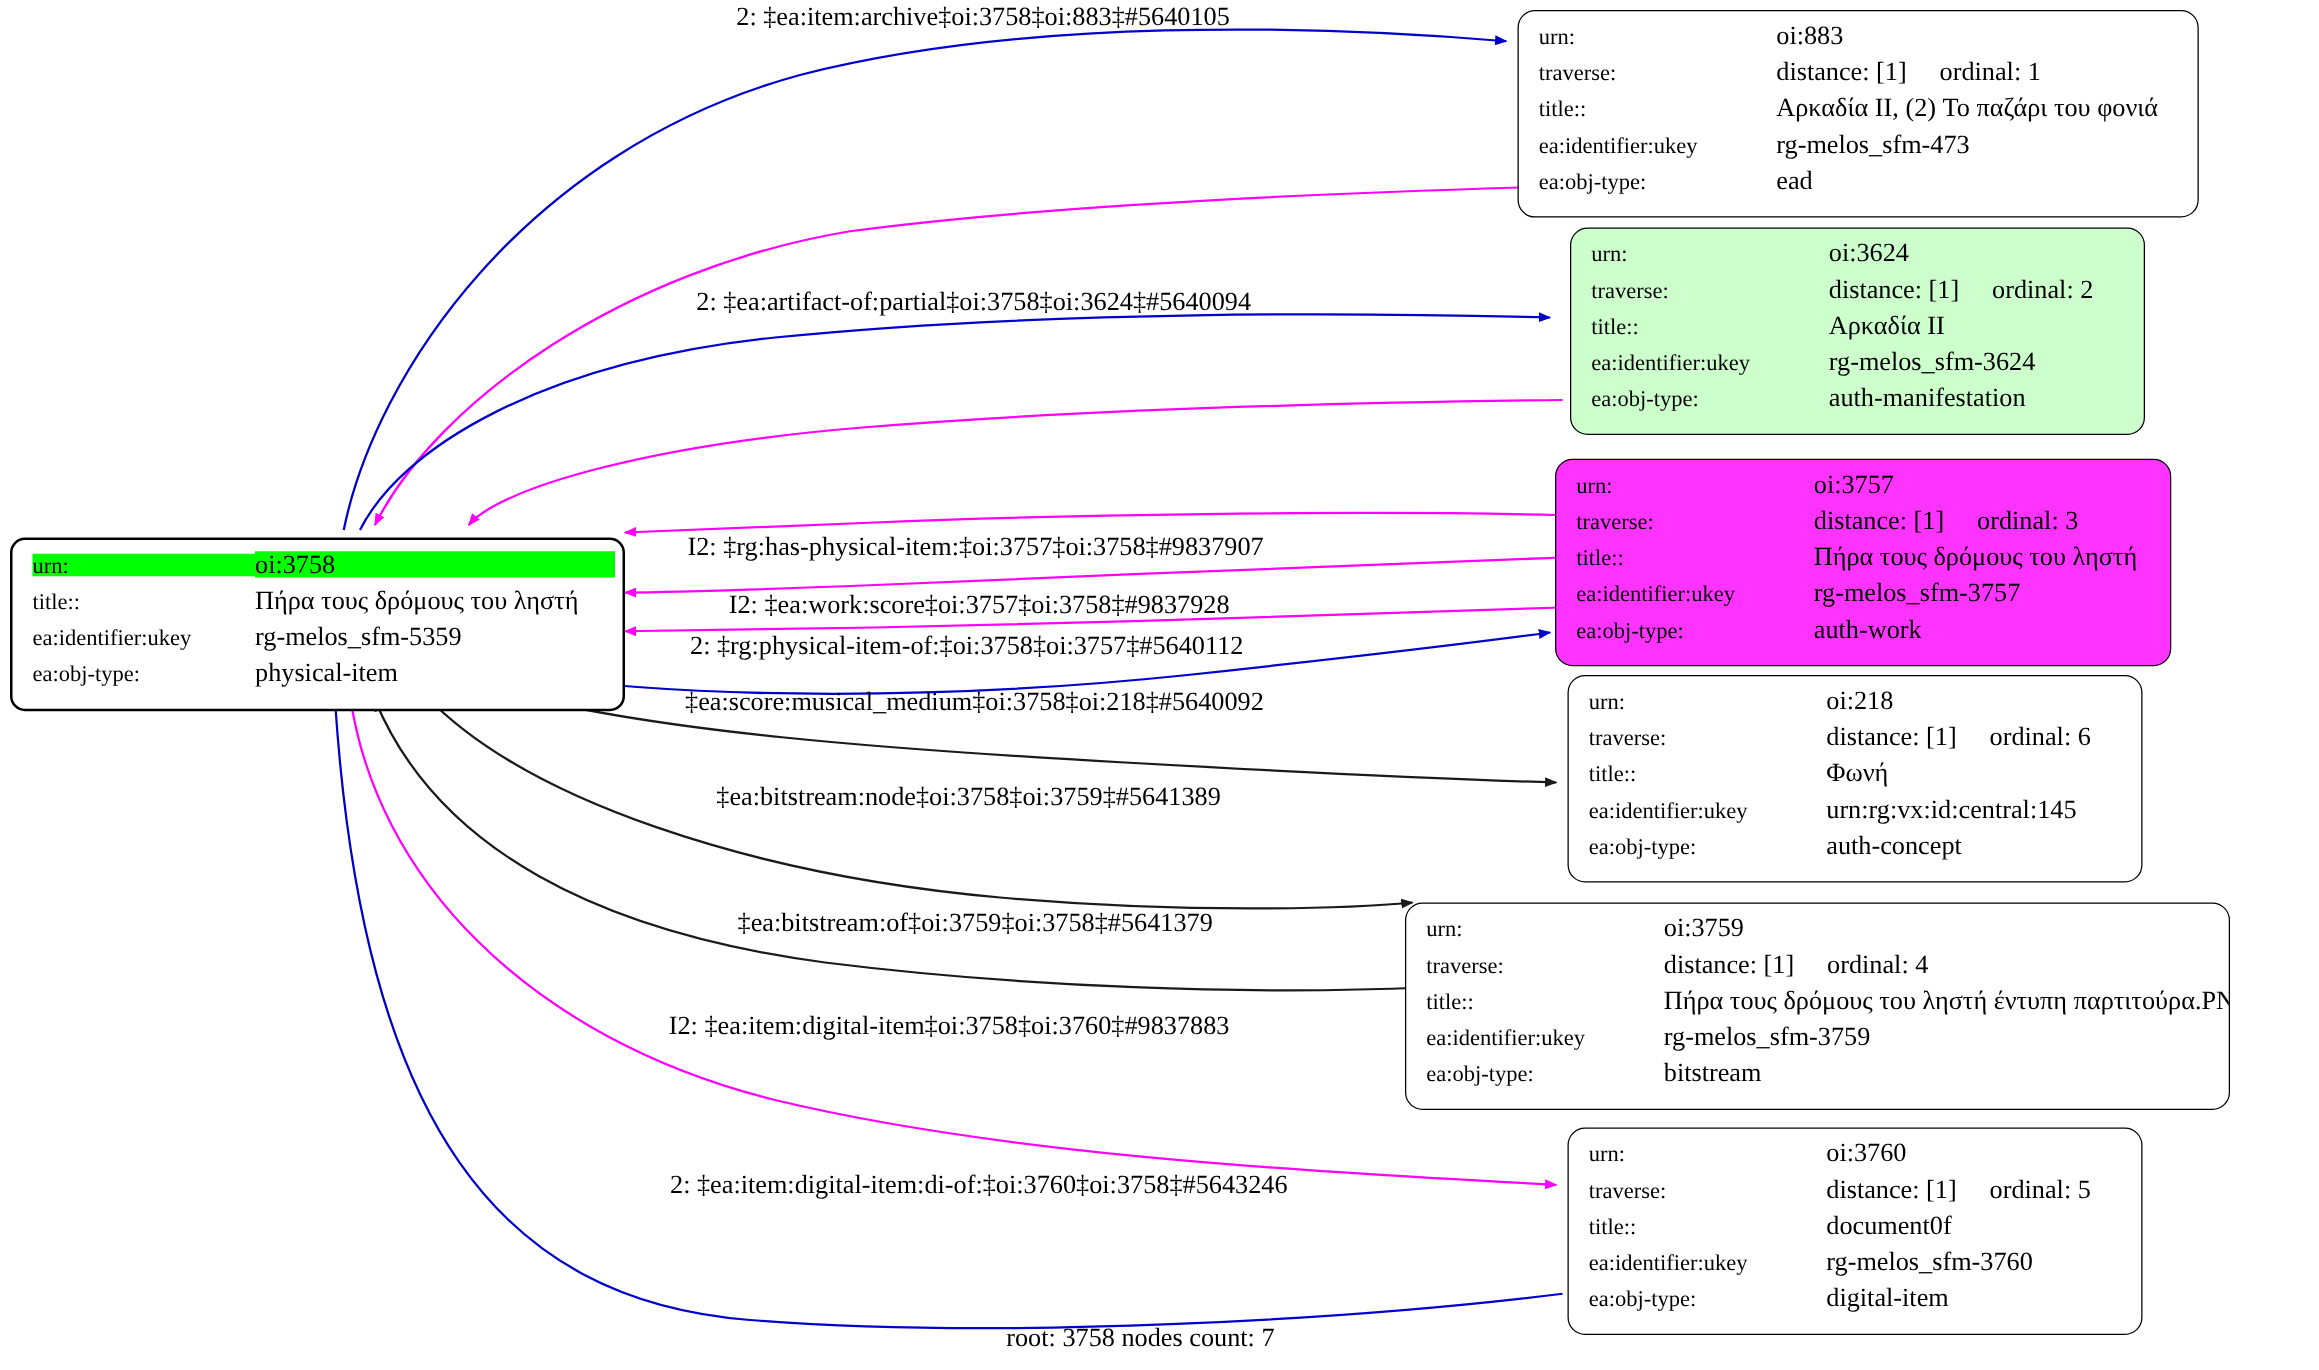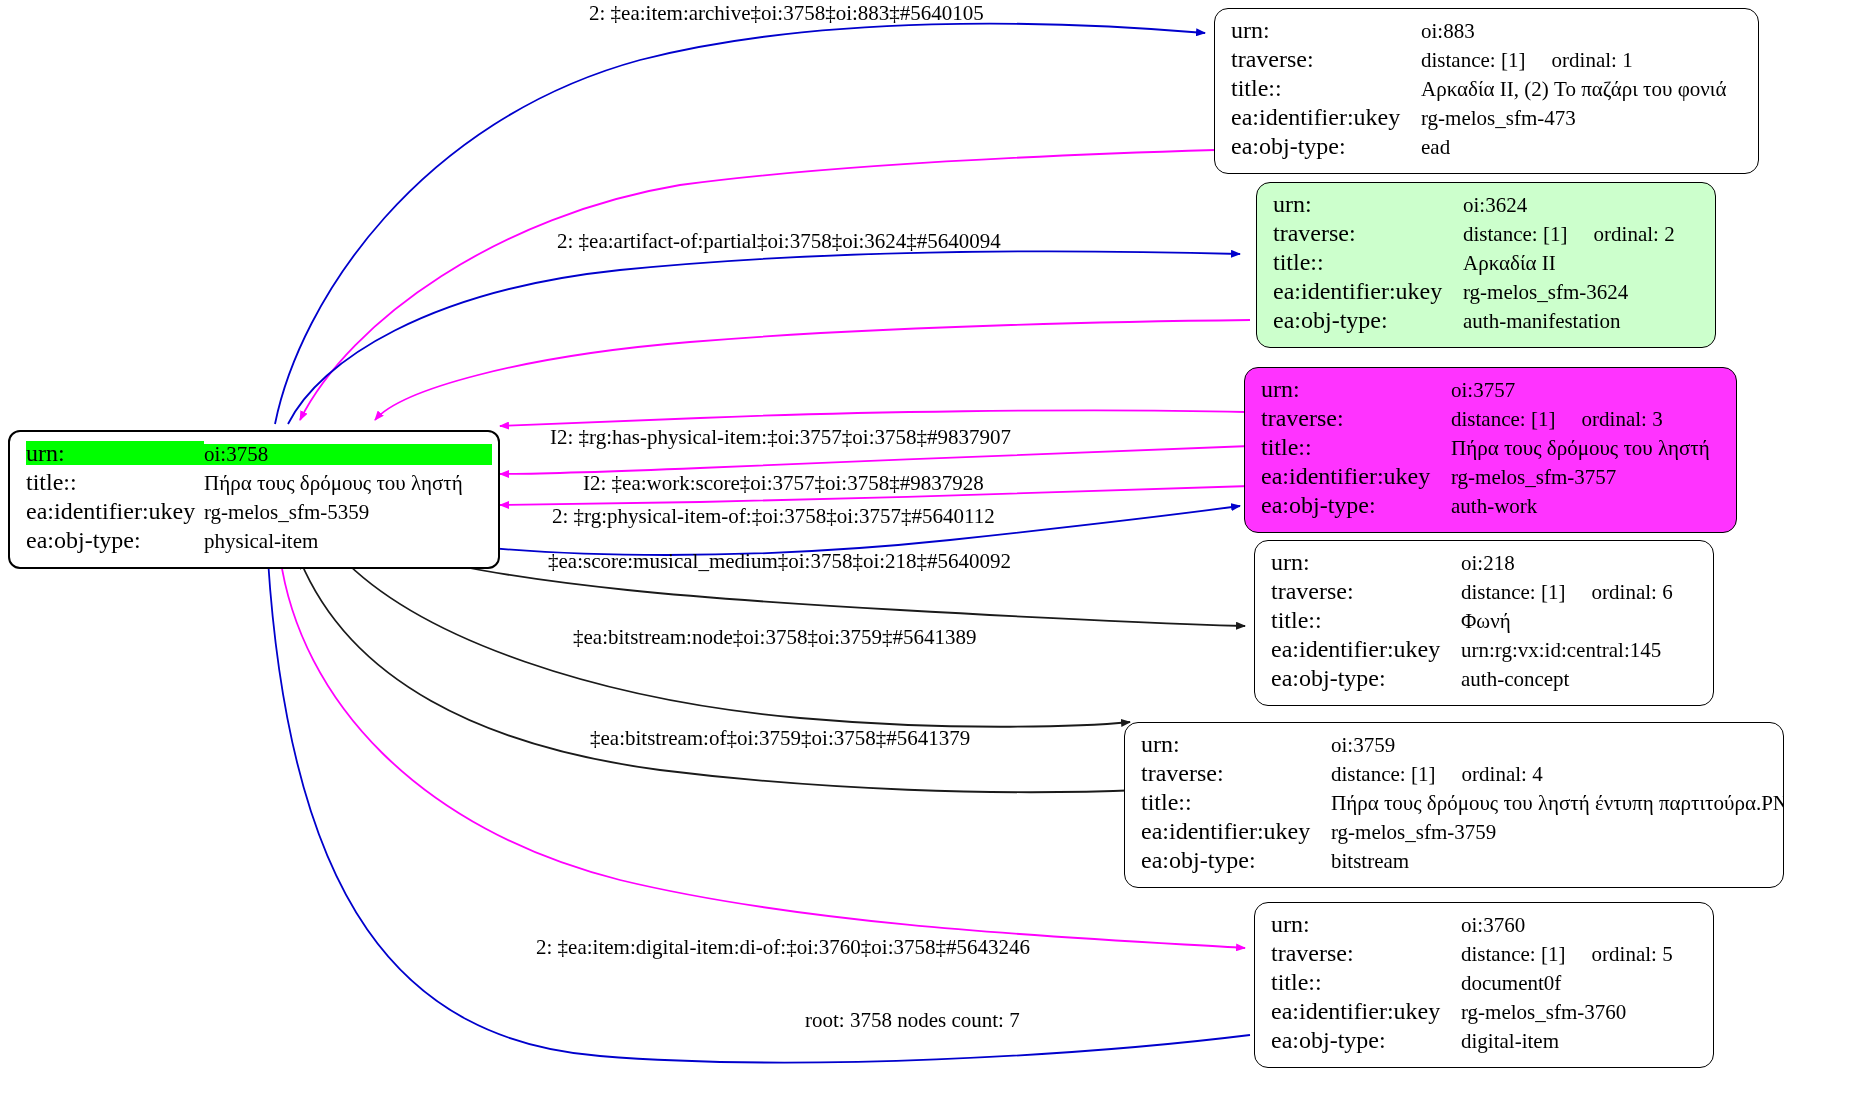--- a/index.html
+++ b/index.html
@@ -39,21 +39,21 @@
     border-radius: 12px;
   }
   .node-row {
     display: flex;
     align-items: baseline;
     white-space: nowrap;
     line-height: 1.0;
     height: 29px;
   }
   .node-key {
-    font-size: 24px;
+    font-size: 18px;
     color: #000000;
     flex: 0 0 auto;
   }
   .node-val {
     font-size: 21px;
     color: #000000;
     flex: 0 0 auto;
     white-space: pre;
   }
   .hl {
@@ -276,17 +276,18 @@
   </div>
 
   <div class="edge-label" style="left:589px;  top:3px;">2: ‡ea:item:archive‡oi:3758‡oi:883‡#5640105</div>
   <div class="edge-label" style="left:557px;  top:231px;">2: ‡ea:artifact-of:partial‡oi:3758‡oi:3624‡#5640094</div>
   <div class="edge-label" style="left:550px;  top:427px;">I2: ‡rg:has-physical-item:‡oi:3757‡oi:3758‡#9837907</div>
   <div class="edge-label" style="left:583px;  top:473px;">I2: ‡ea:work:score‡oi:3757‡oi:3758‡#9837928</div>
   <div class="edge-label" style="left:552px;  top:506px;">2: ‡rg:physical-item-of:‡oi:3758‡oi:3757‡#5640112</div>
   <div class="edge-label" style="left:548px;  top:551px;">‡ea:score:musical_medium‡oi:3758‡oi:218‡#5640092</div>
   <div class="edge-label" style="left:573px;  top:627px;">‡ea:bitstream:node‡oi:3758‡oi:3759‡#5641389</div>
   <div class="edge-label" style="left:590px;  top:728px;">‡ea:bitstream:of‡oi:3759‡oi:3758‡#5641379</div>
+  <div class="edge-label" style="left:535px;  top:810px;">I2: ‡ea:item:digital-item‡oi:3758‡oi:3760‡#9837883</div>
   <div class="edge-label" style="left:536px;  top:937px;">2: ‡ea:item:digital-item:di-of:‡oi:3760‡oi:3758‡#5643246</div>
 
-  <div class="footer-label" style="left:805px; top:1008px;">root: 3758 nodes count: 7</div>
+  <div class="footer-label" style="left:805px; top:1058px;">root: 3758 nodes count: 7</div>
 
 </div>
 
 </body></html>

